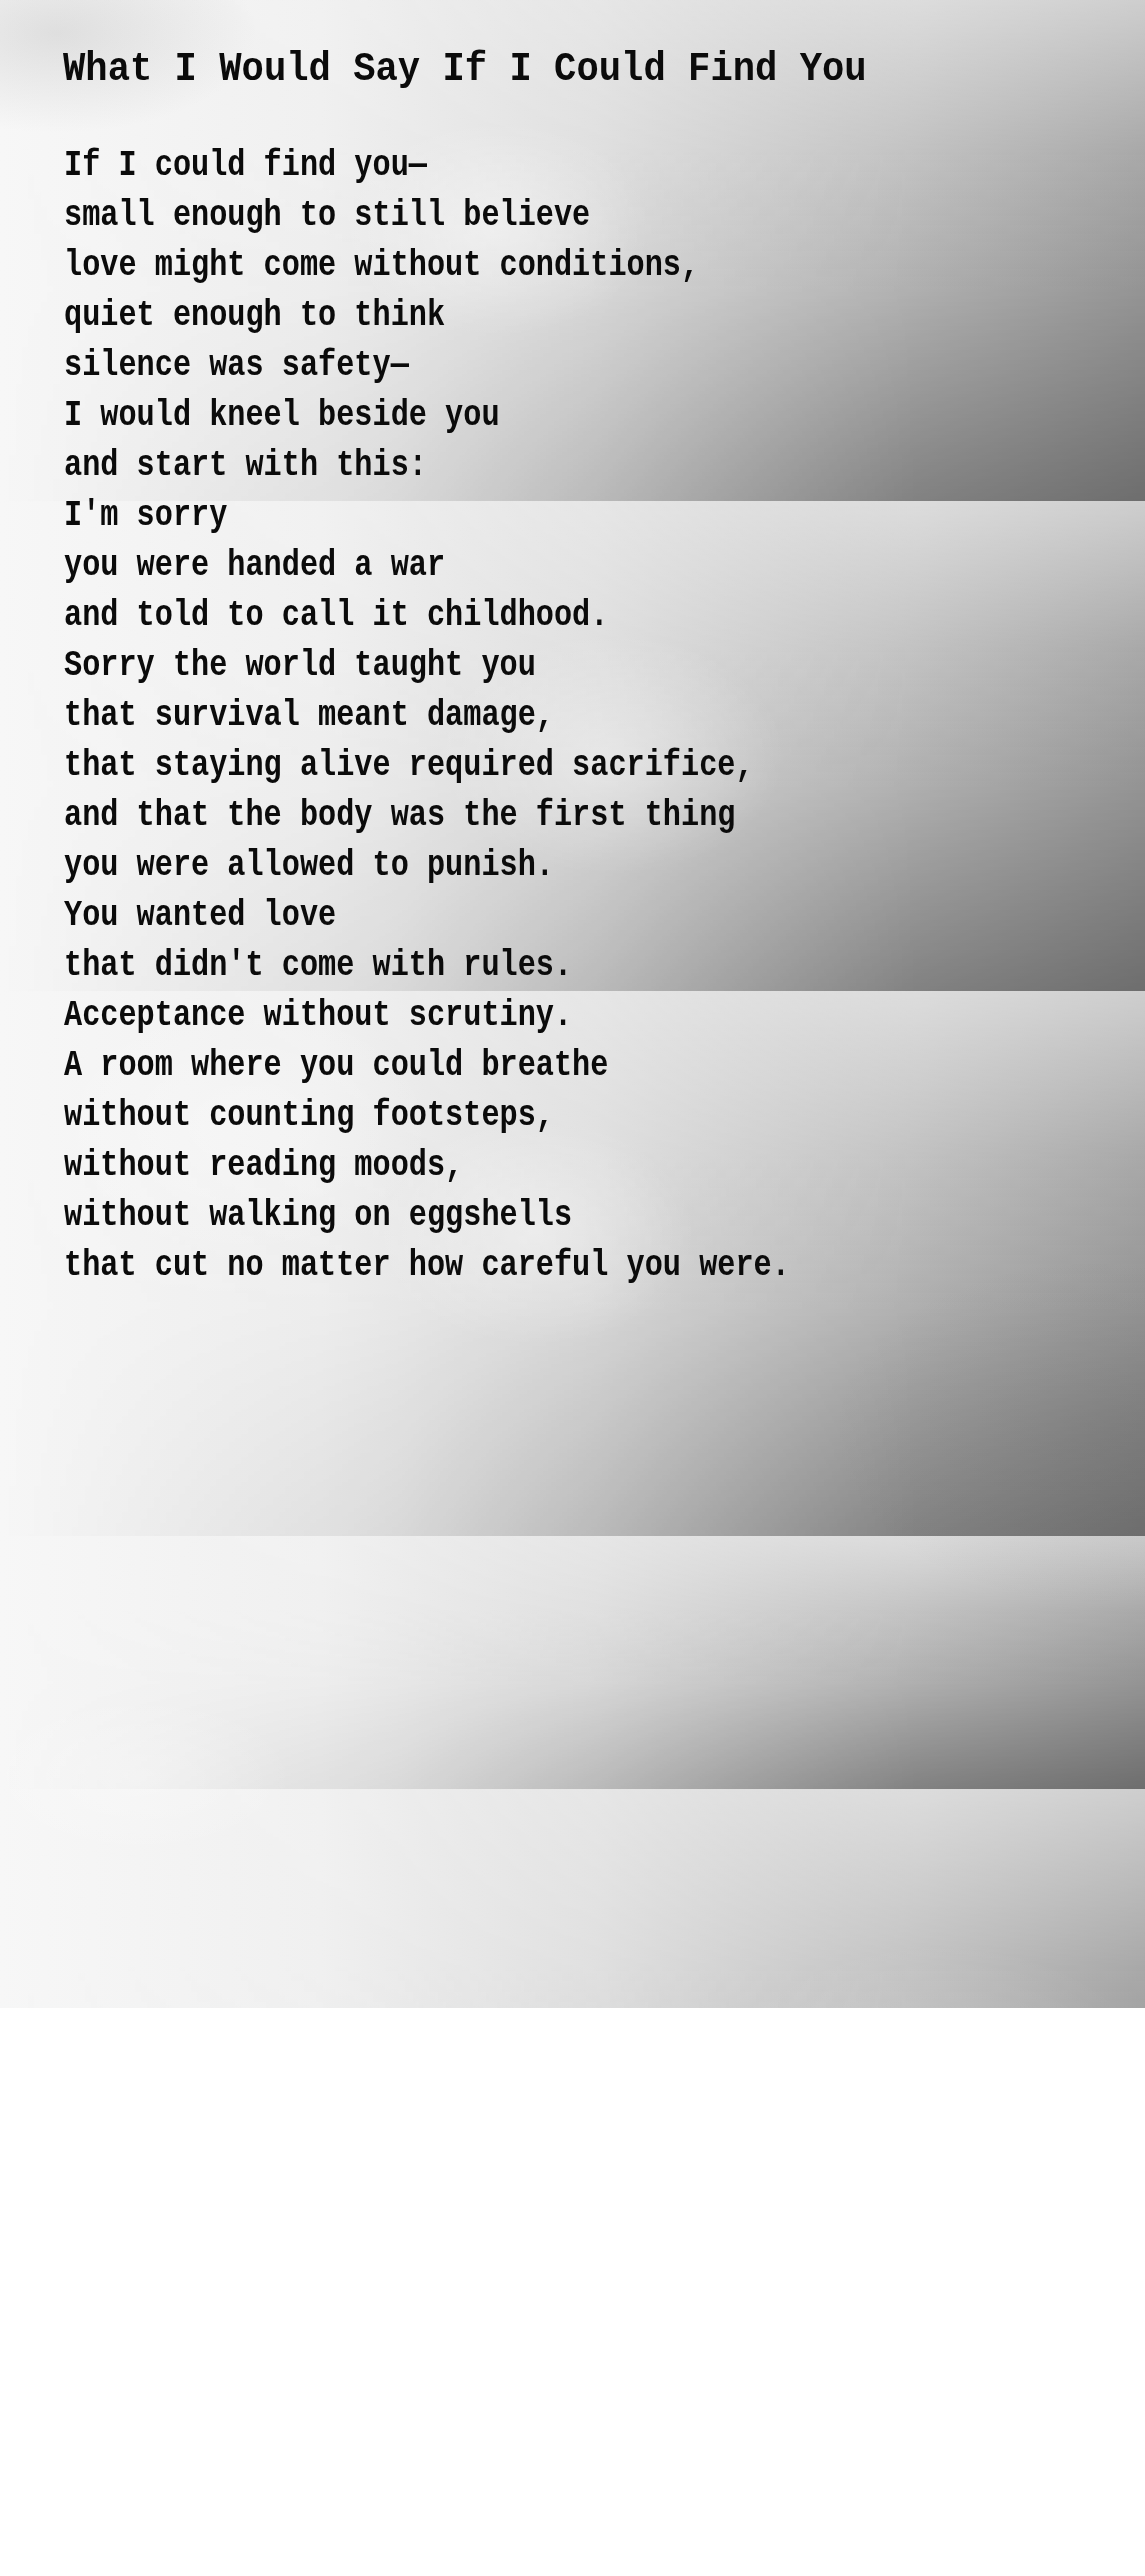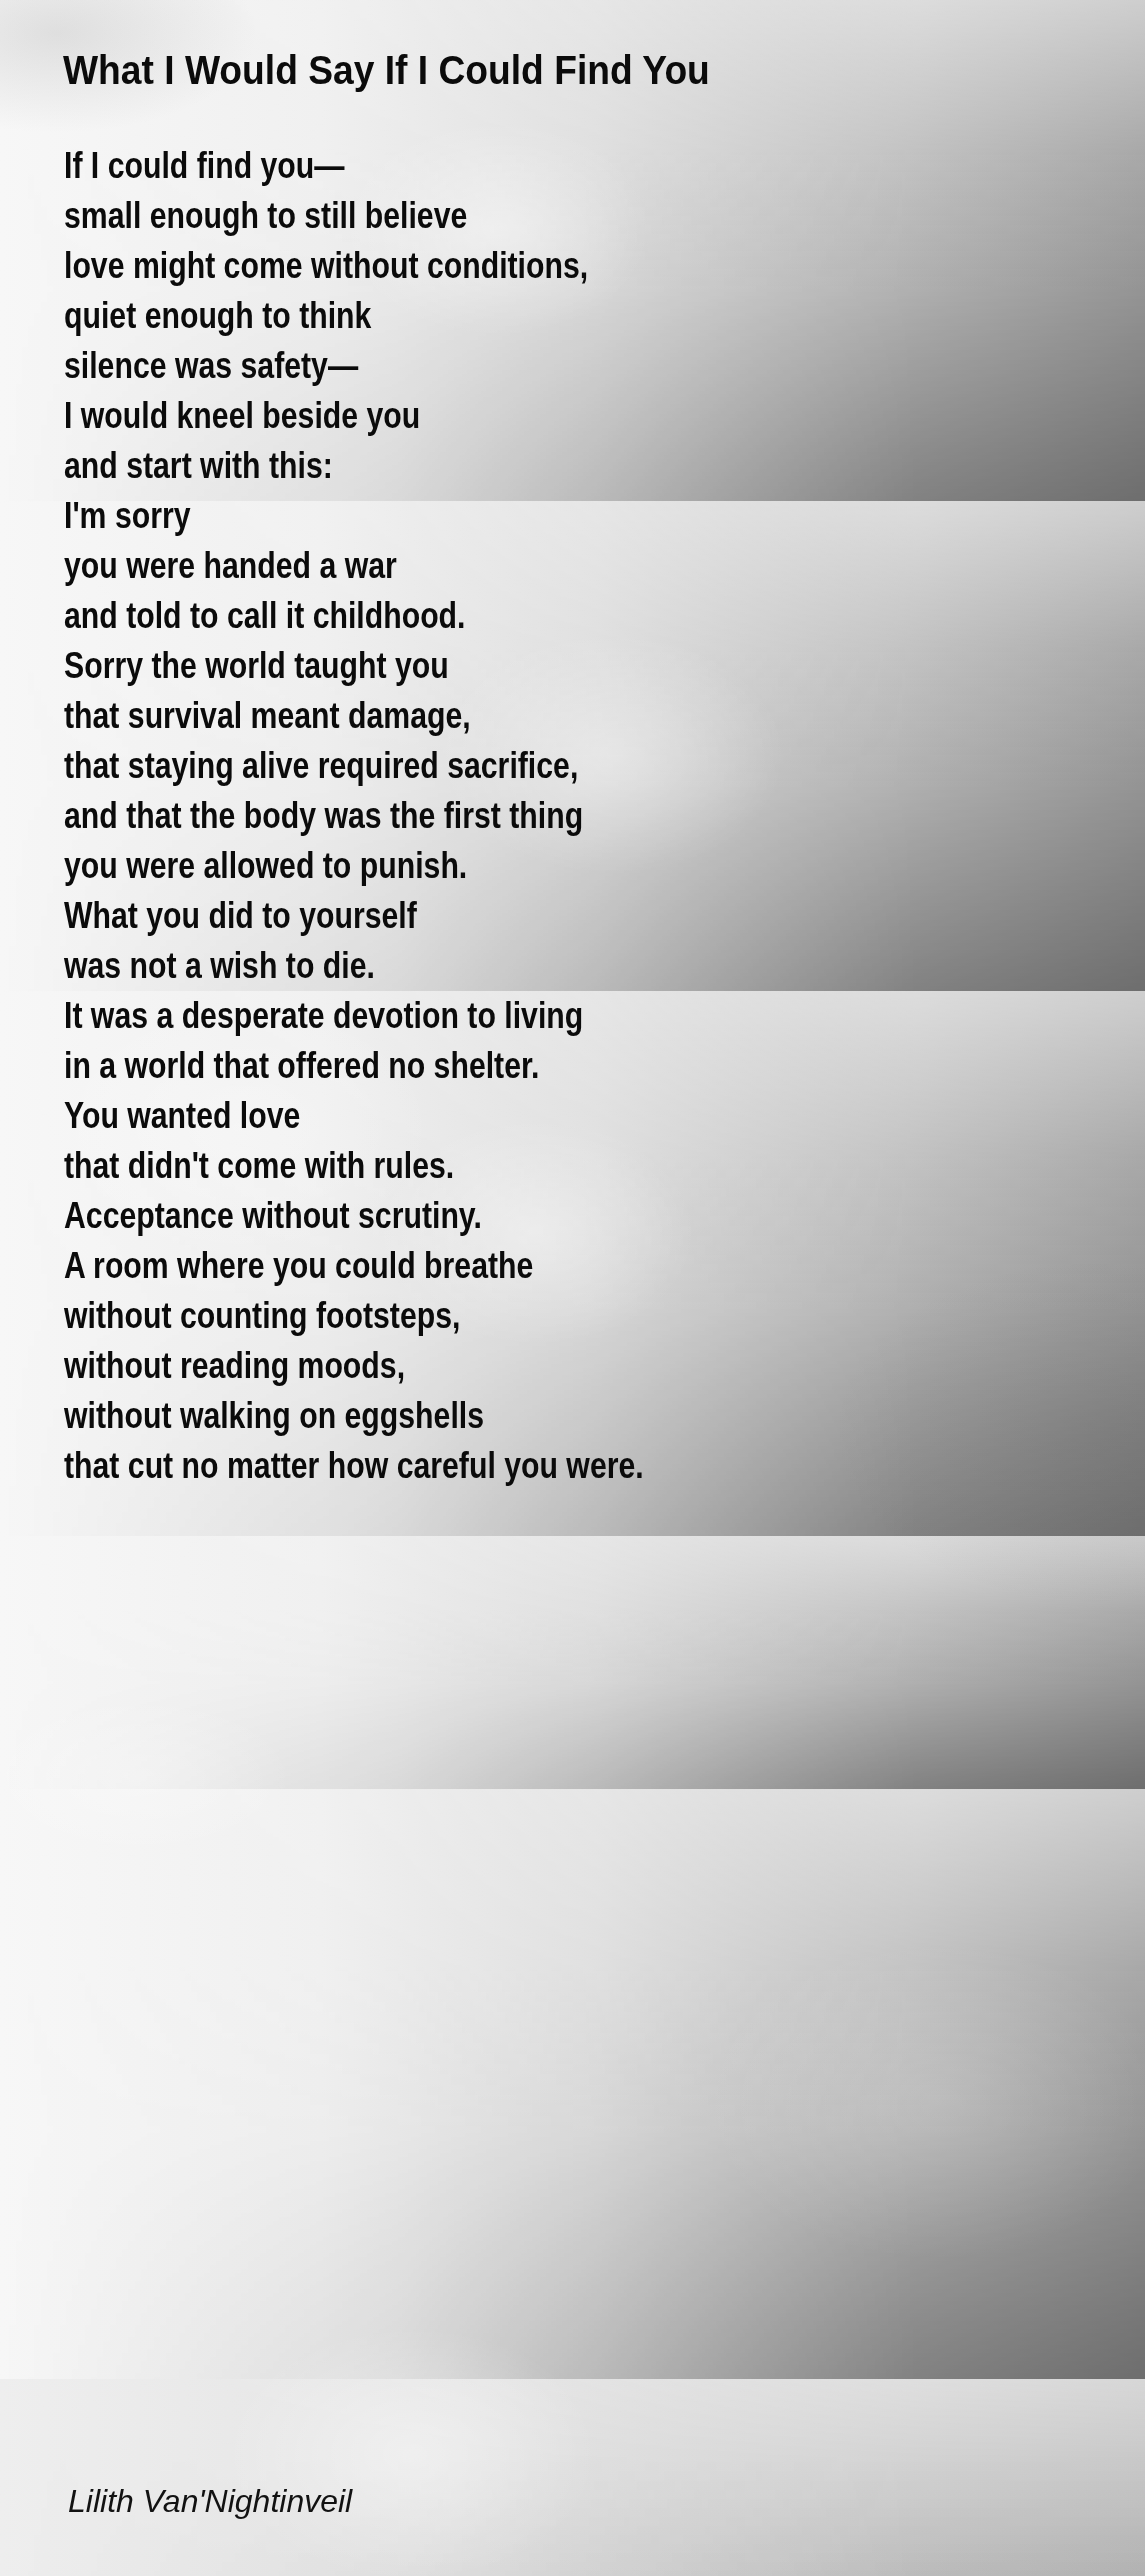--- a/index.html
+++ b/index.html
@@ -1,23 +1,23 @@
 <!DOCTYPE html>
 <html><head>
 <meta charset="utf-8">
 <style>
   html, body { margin: 0; padding: 0; background: #ffffff; }
 
   .page {
     position: relative;
     width: 1146px;
-    height: 2576px;
+    height: 2008px;
     overflow: hidden;
     background: #0ea5e9;
-    font-family: Liberation Sans, sans-serif;
+    font-family: Liberation Mono, monospace;
   }
 
   
   .band {
     position: absolute;
     left: 0;
     width: 100%;
     background: linear-gradient(to right,
       #f7f7f7 0%, #f0f0f0 28%, #dedede 52%, #bdbdbd 78%, #9d9d9d 100%);
   }
@@ -139,26 +139,20 @@
         <div class="line">and told to call it childhood.</div>
       </div>
       <div class="stanza">
         <div class="line">Sorry the world taught you</div>
         <div class="line">that survival meant damage,</div>
         <div class="line">that staying alive required sacrifice,</div>
         <div class="line">and that the body was the first thing</div>
         <div class="line">you were allowed to punish.</div>
       </div>
       <div class="stanza">
-        <div class="line">What you did to yourself</div>
-        <div class="line">was not a wish to die.</div>
-        <div class="line">It was a desperate devotion to living</div>
-        <div class="line">in a world that offered no shelter.</div>
-      </div>
-      <div class="stanza">
         <div class="line">You wanted love</div>
         <div class="line">that didn't come with rules.</div>
         <div class="line">Acceptance without scrutiny.</div>
         <div class="line">A room where you could breathe</div>
         <div class="line">without counting footsteps,</div>
         <div class="line">without reading moods,</div>
         <div class="line">without walking on eggshells</div>
         <div class="line">that cut no matter how careful you were.</div>
       </div>
     </div>

